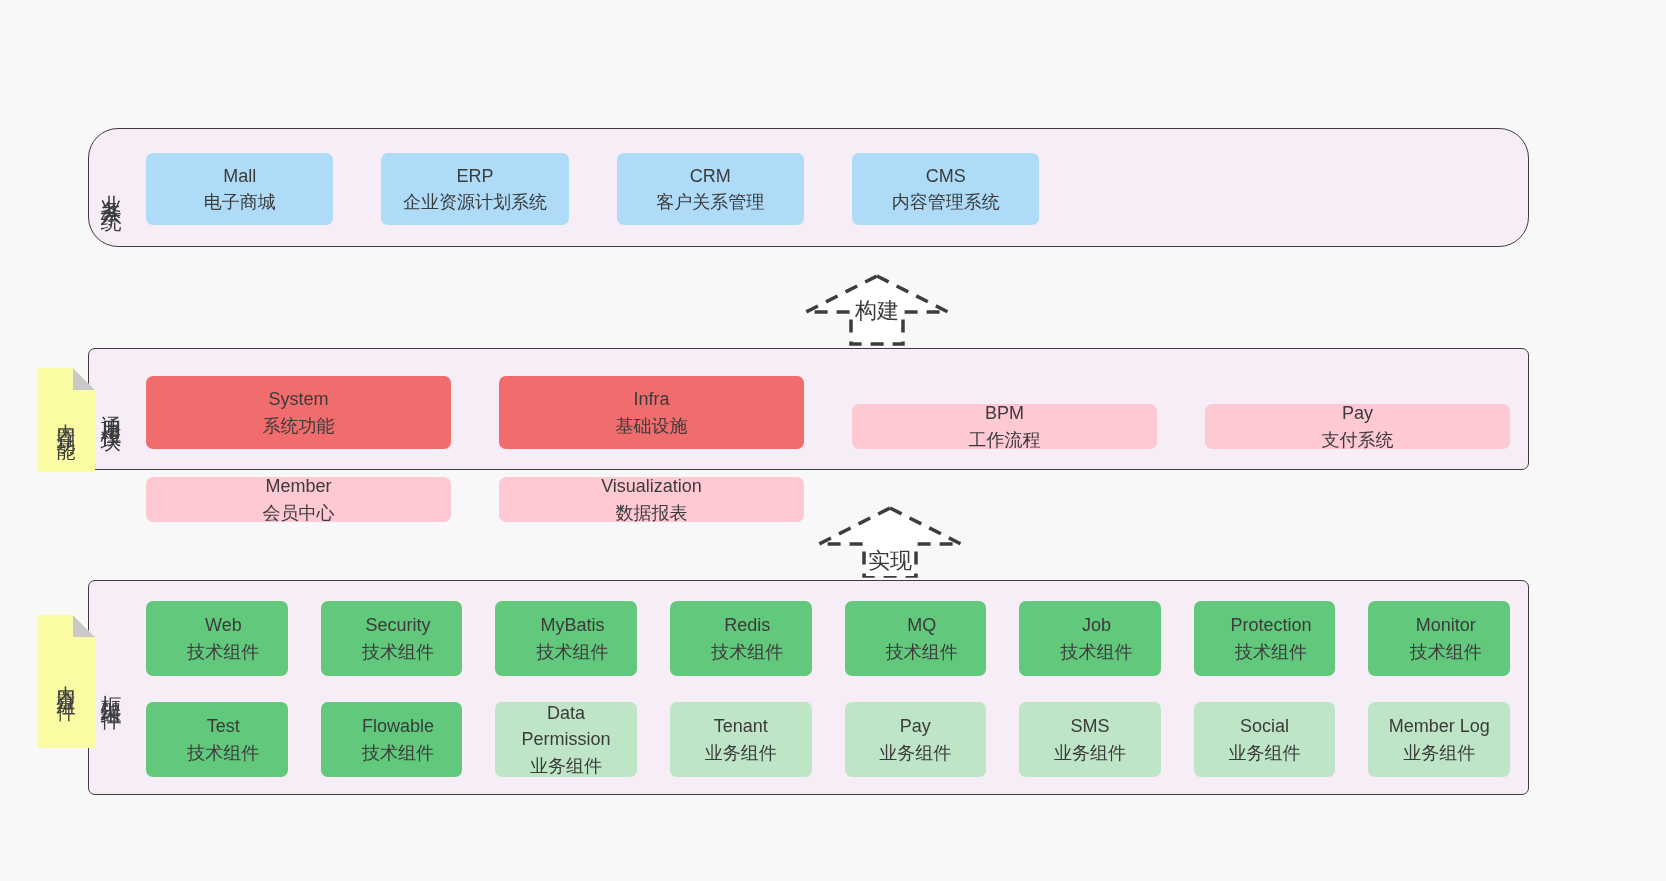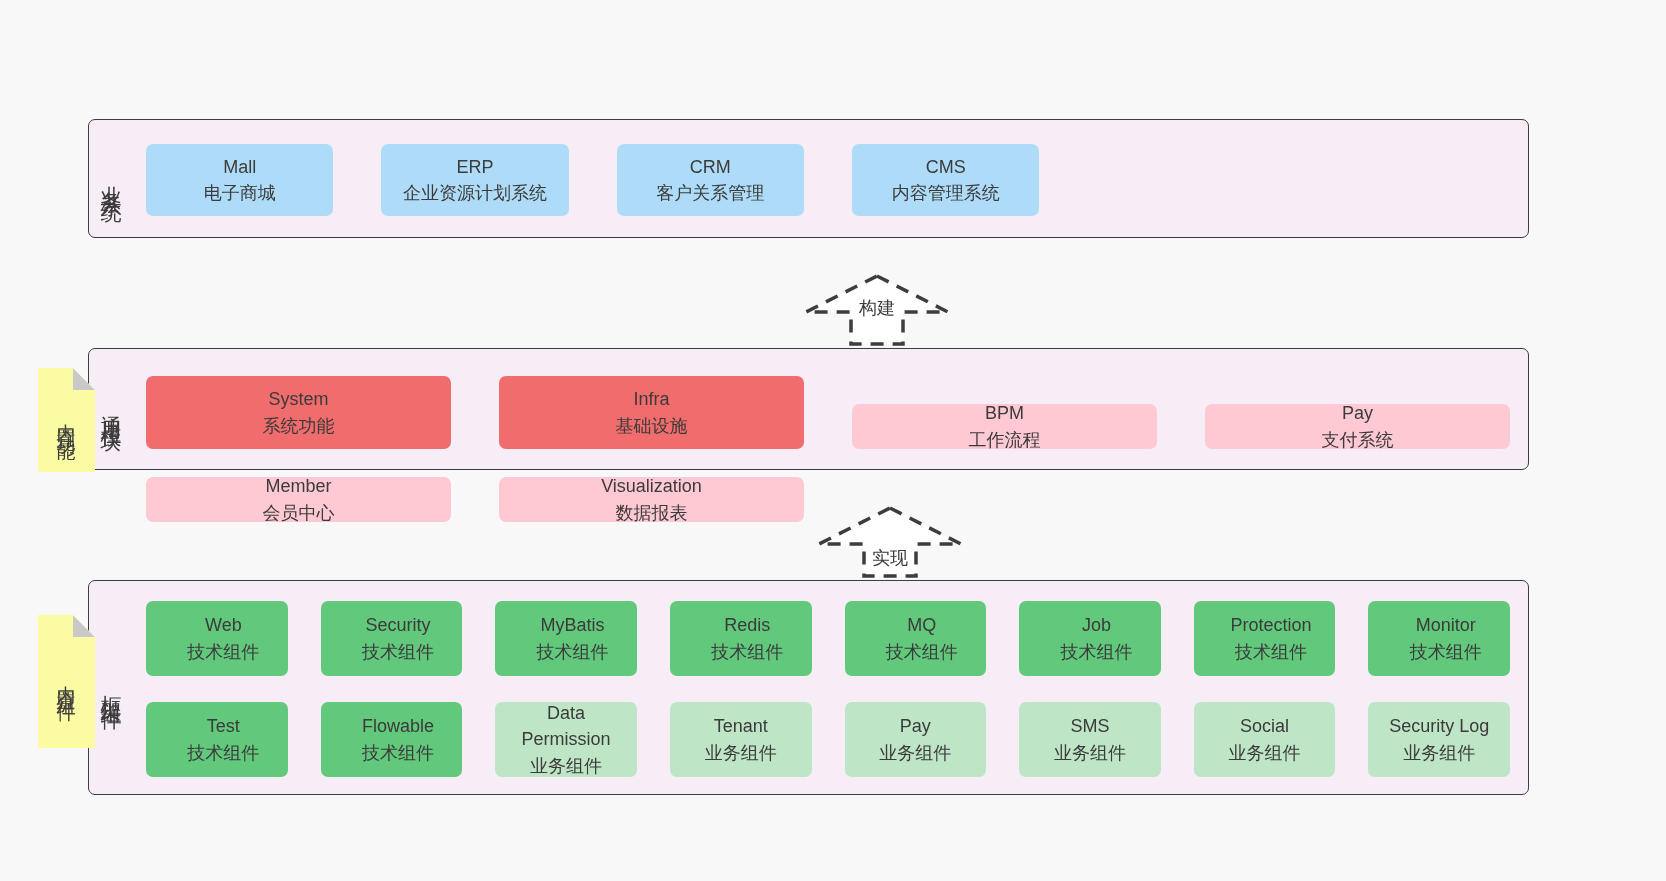--- a/index.html
+++ b/index.html
@@ -16,21 +16,21 @@
   .layer {
     position: absolute;
     left: 88px;
     width: 1441px;
     background: var(--layer-bg, #f7edf6);
     border: 1.5px solid var(--layer-border, #3d3d3d);
     border-radius: 7px;
     box-sizing: border-box;
     z-index: 1;
   }
-  #layer-business   { top: 119px; height: 119px; }
+  #layer-business   { top: 128px; height: 119px; border-radius: 30px; }
   #layer-common     { top: 348px; height: 122px; }
   #layer-framework  { top: 580px; height: 215px; }
 
   .layer-label {
     position: absolute;
     left: 12px;
     top: 50%;
     transform: translateY(-50%);
     writing-mode: vertical-rl;
     text-orientation: upright;
@@ -122,21 +122,21 @@
     z-index: 2;
   }
   #arrow-build     { left: 802px; top: 274px; }
   #arrow-implement { left: 815px; top: 506px; }
   .arrow svg { display: block; }
   .arrow-label {
     position: absolute;
     left: 50%;
     transform: translateX(-50%);
     background: #ffffff;
-    font-size: 18px;
+    font-size: 22px;
     padding: 0 2px;
     white-space: nowrap;
     color: var(--text, #3b3b3b);
   }
   #arrow-build .arrow-label     { top: 22px; }
   #arrow-implement .arrow-label { top: 40px; }
 </style>
 </head>
 <body style="--page-bg: #f8f8f8; --layer-bg: #f7edf6; --layer-border: #3d3d3d; --blue: #aedcf8; --red: #f16c6c; --pink: #ffc9d3; --green: #62c87c; --green-light: #bee5c5; --note-bg: #fbfba3; --note-fold: #c9c9c9; --text: #3b3b3b;">
 
@@ -280,17 +280,17 @@
       </div>
       <div class="box v-green-light">
         <div>SMS</div>
         <div>业务组件</div>
       </div>
       <div class="box v-green-light">
         <div>Social</div>
         <div>业务组件</div>
       </div>
       <div class="box v-green-light">
-        <div>Security Log</div>
+        <div>Member Log</div>
         <div>业务组件</div>
       </div>
     </div>
 </section>
 
 </body></html>

